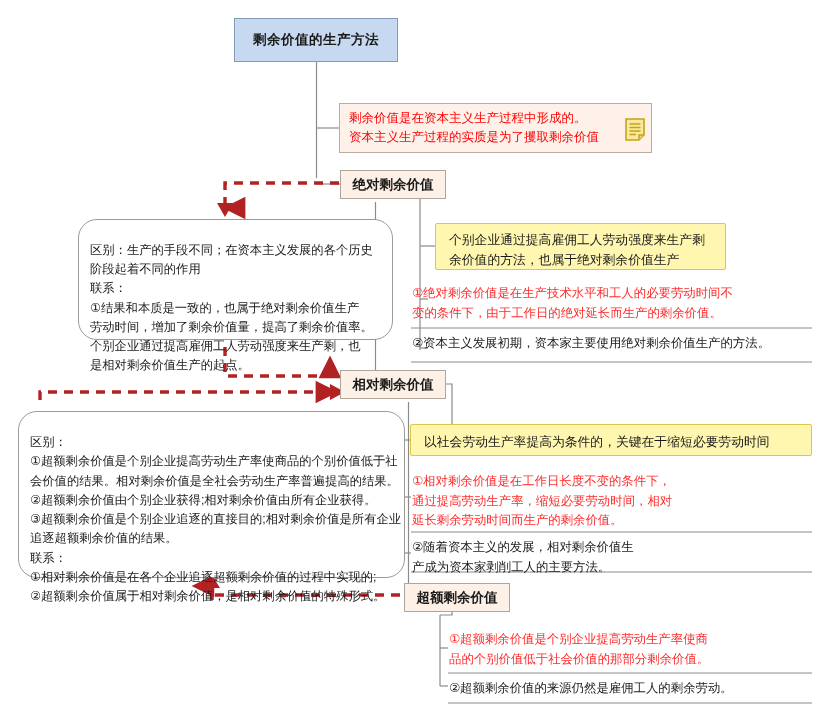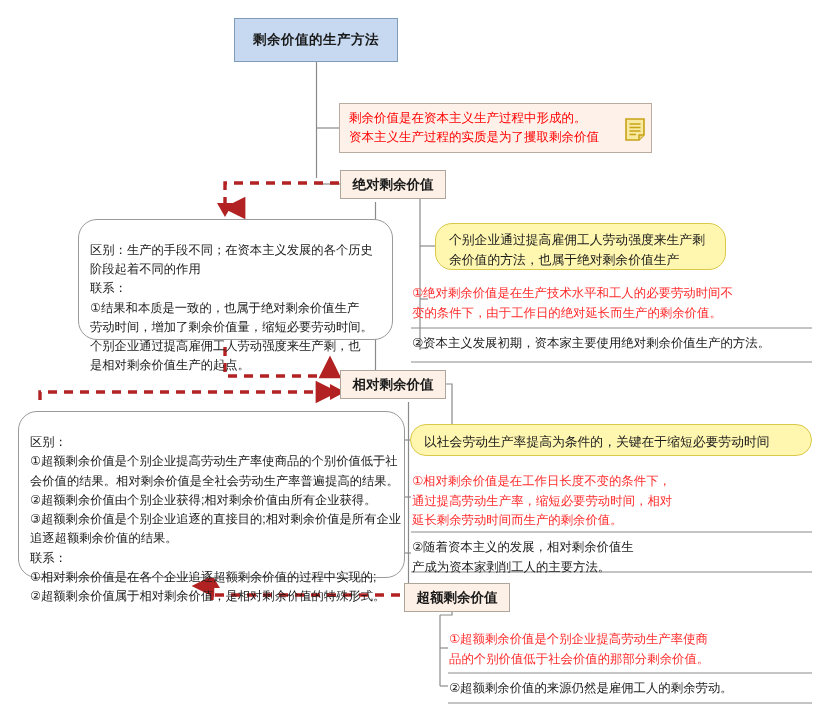--- a/index.html
+++ b/index.html
@@ -52,21 +52,21 @@
     box-sizing:border-box;padding:21px 10px 6px 11px;
   }
   .cmp .ln{font-size:12.3px;color:#1a1a1a;line-height:19.2px;white-space:nowrap;}
 
   .cmp-a{left:78px;top:219px;width:315px;height:121px;}
   .cmp-b{left:18px;top:411px;width:387px;height:167px;}
   .cmp-b .ln{font-size:12.3px;line-height:19.3px;}
 
   
   .callout{
-    background:#fff7b0;border:1px solid #d9c84a;border-radius:17px;
+    background:#fff7b0;border:1px solid #d9c84a;border-radius:2px;
     box-sizing:border-box;padding:6px 12px 2px 13px;
   }
   .callout .ln{font-size:12.8px;color:#1a1a1a;line-height:20px;white-space:nowrap;}
   .callout-1{left:435px;top:223px;width:291px;height:47px;}
   .callout-2{left:410px;top:424px;width:402px;height:32px;
     display:flex;align-items:center;}
 
   
   .leaf{position:absolute;box-sizing:border-box;}
   .leaf .ln{line-height:19.5px;white-space:nowrap;}
@@ -187,21 +187,21 @@
 
   <div class="node label-node" style="left:404px;top:583px;width:106px;height:29px;">
     <span>超额剩余价值</span>
   </div>
 
   <div class="node cmp cmp-a">
     <div class="ln">区别：生产的手段不同；在资本主义发展的各个历史</div>
     <div class="ln">阶段起着不同的作用</div>
     <div class="ln">联系：</div>
     <div class="ln">①结果和本质是一致的，也属于绝对剩余价值生产</div>
-    <div class="ln">劳动时间，增加了剩余价值量，缩短必要劳动时间。</div>
+    <div class="ln">劳动时间，增加了剩余价值量，提高了剩余价值率。</div>
     <div class="ln">个别企业通过提高雇佣工人劳动强度来生产剩，也</div>
     <div class="ln">是相对剩余价值生产的起点。</div>
   </div>
 
   <div class="node cmp cmp-b">
     <div class="ln">区别：</div>
     <div class="ln">①超额剩余价值是个别企业提高劳动生产率使商品的个别价值低于社</div>
     <div class="ln">会价值的结果。相对剩余价值是全社会劳动生产率普遍提高的结果。</div>
     <div class="ln">②超额剩余价值由个别企业获得;相对剩余价值由所有企业获得。</div>
     <div class="ln">③超额剩余价值是个别企业追逐的直接目的;相对剩余价值是所有企业</div>

